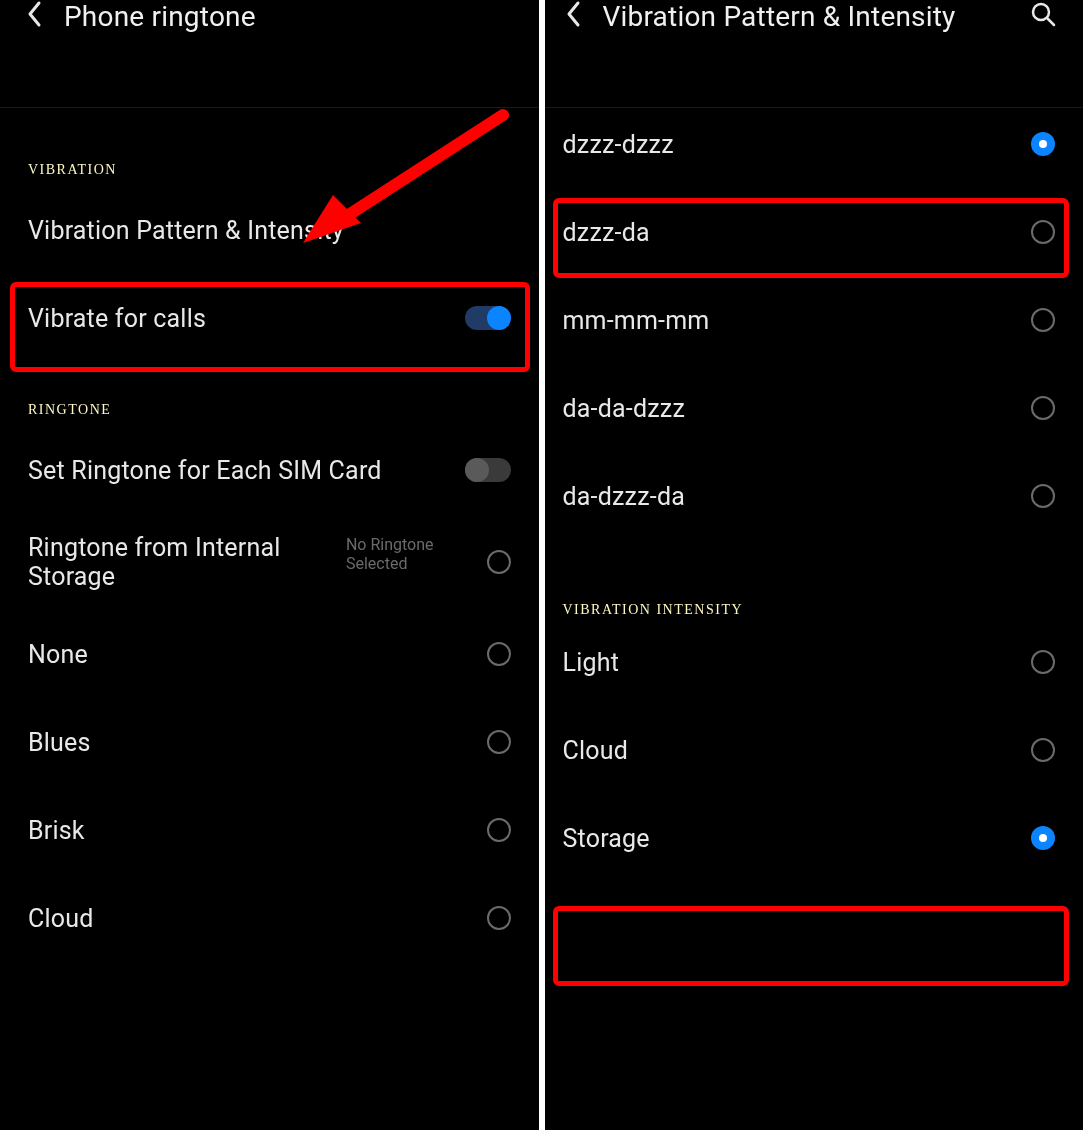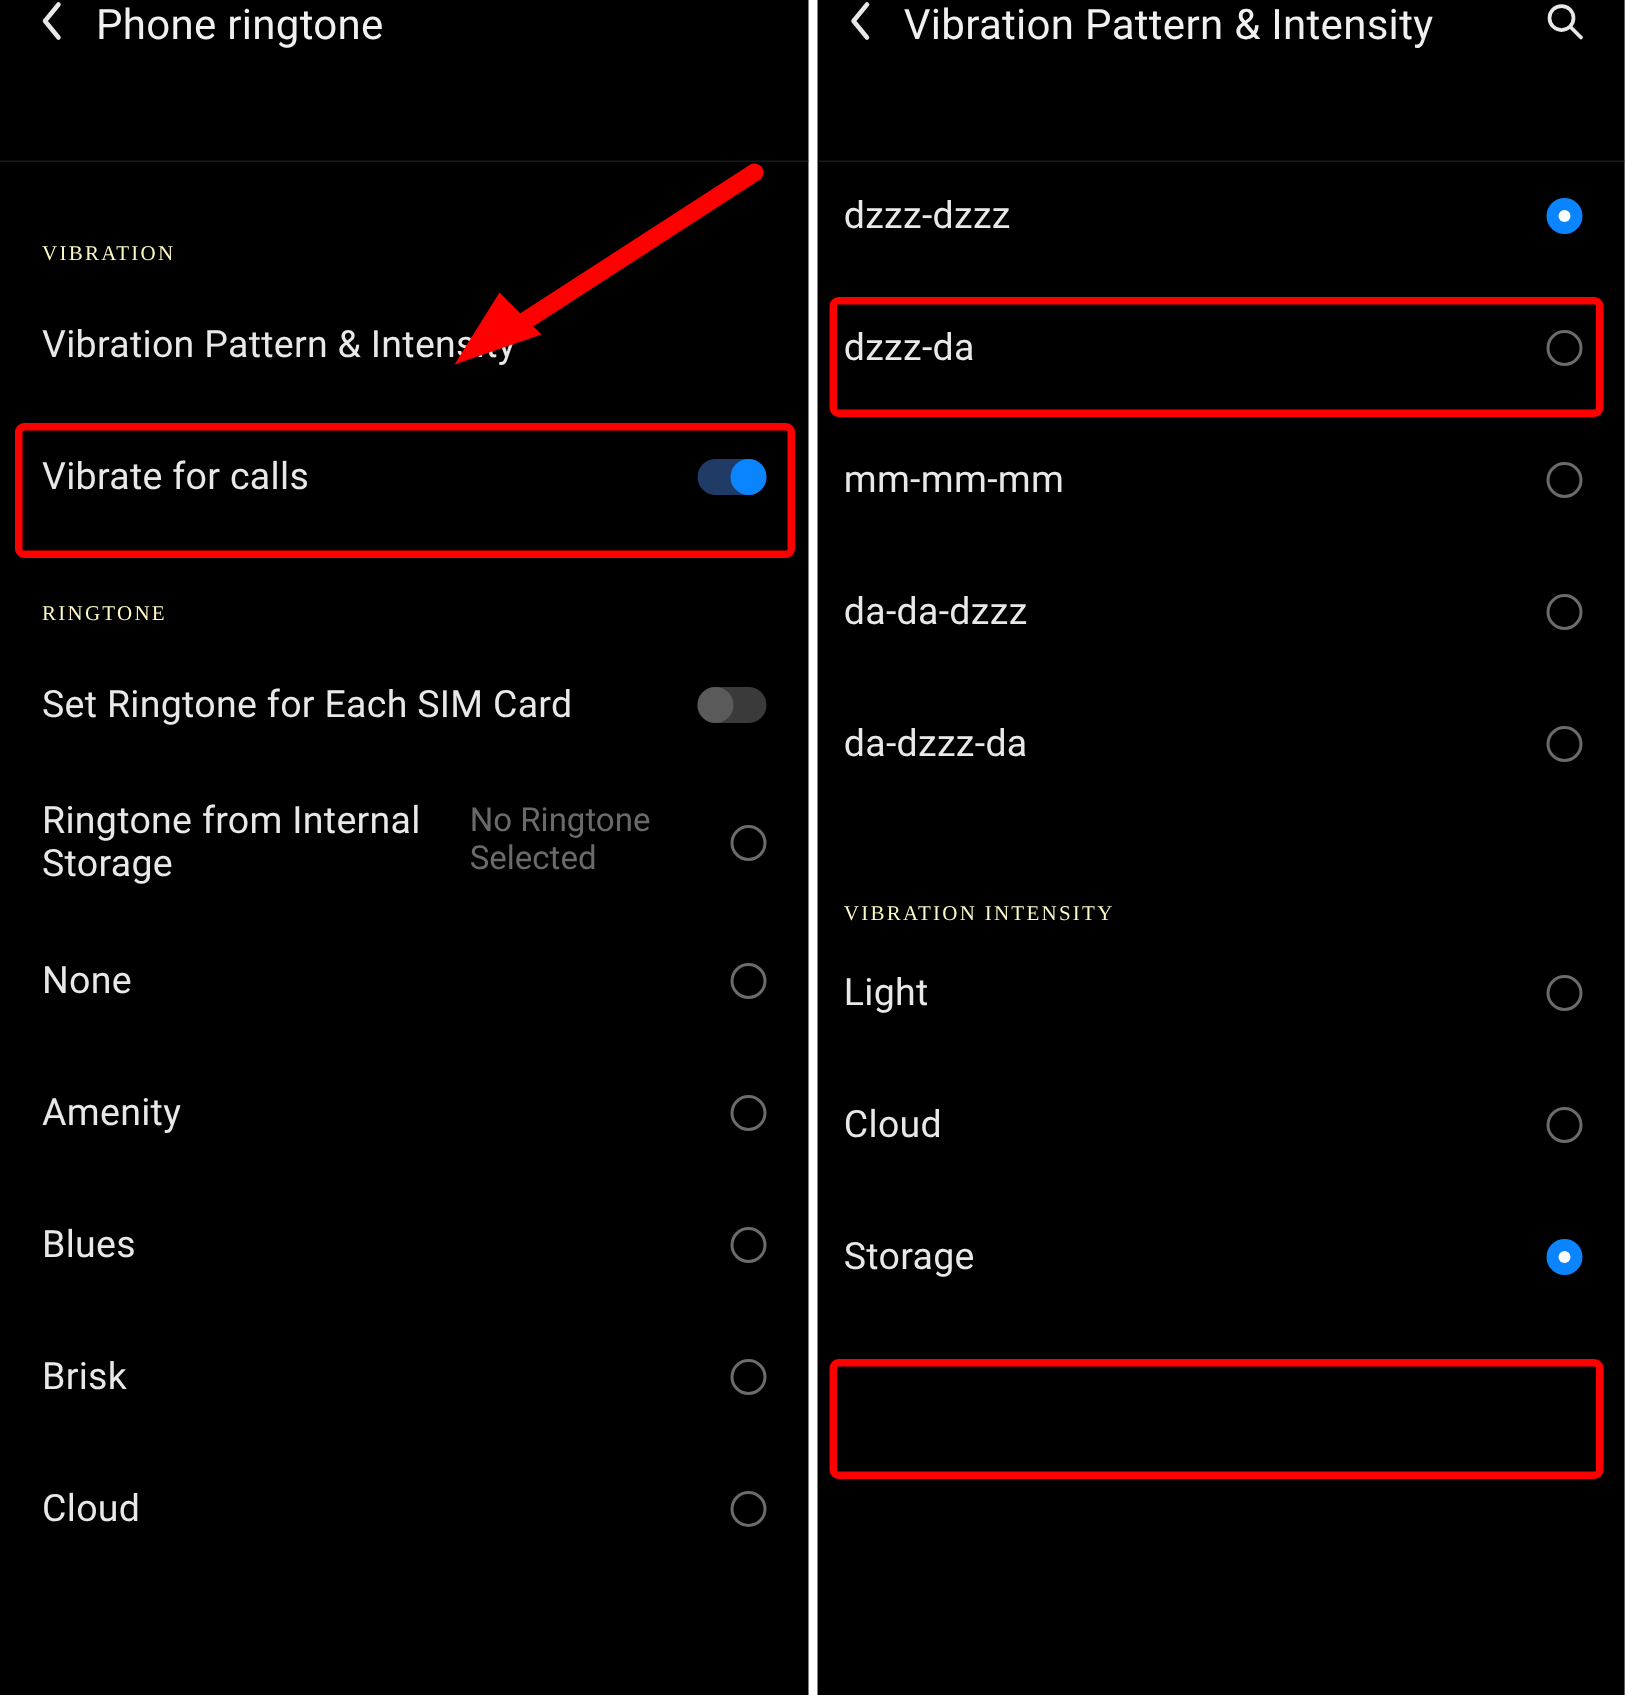--- a/index.html
+++ b/index.html
@@ -66,21 +66,21 @@
     position: relative;
   }
   .pane-right .row { padding: 0 28px 16px 18px; }
   .row .label {
     font-size: 25px;
     font-weight: 400;
     color: #e8e8e8;
     letter-spacing: 0.2px;
   }
   .row .sublabel {
-    font-size: 22px;
+    font-size: 16px;
     color: #6a6a6a;
     margin-top: 2px;
   }
   .row .labels {
     display: flex;
     flex-direction: row;
   }
   .row .control {
     margin-left: auto;
     display: flex;
@@ -191,26 +191,20 @@
       <span class="label">Ringtone from Internal Storage</span>
       <span class="sublabel">No Ringtone Selected</span>
     </span>
     <span class="control">
         <span class="radio"></span>
       </span>
   </div>
 
   <div class="row">
     <span class="label">None</span>
-    <span class="control">
-        <span class="radio"></span>
-      </span>
-  </div>
-  <div class="row">
-    <span class="label">Amenity</span>
     <span class="control">
         <span class="radio"></span>
       </span>
   </div>
   <div class="row">
     <span class="label">Blues</span>
     <span class="control">
         <span class="radio"></span>
       </span>
   </div>

